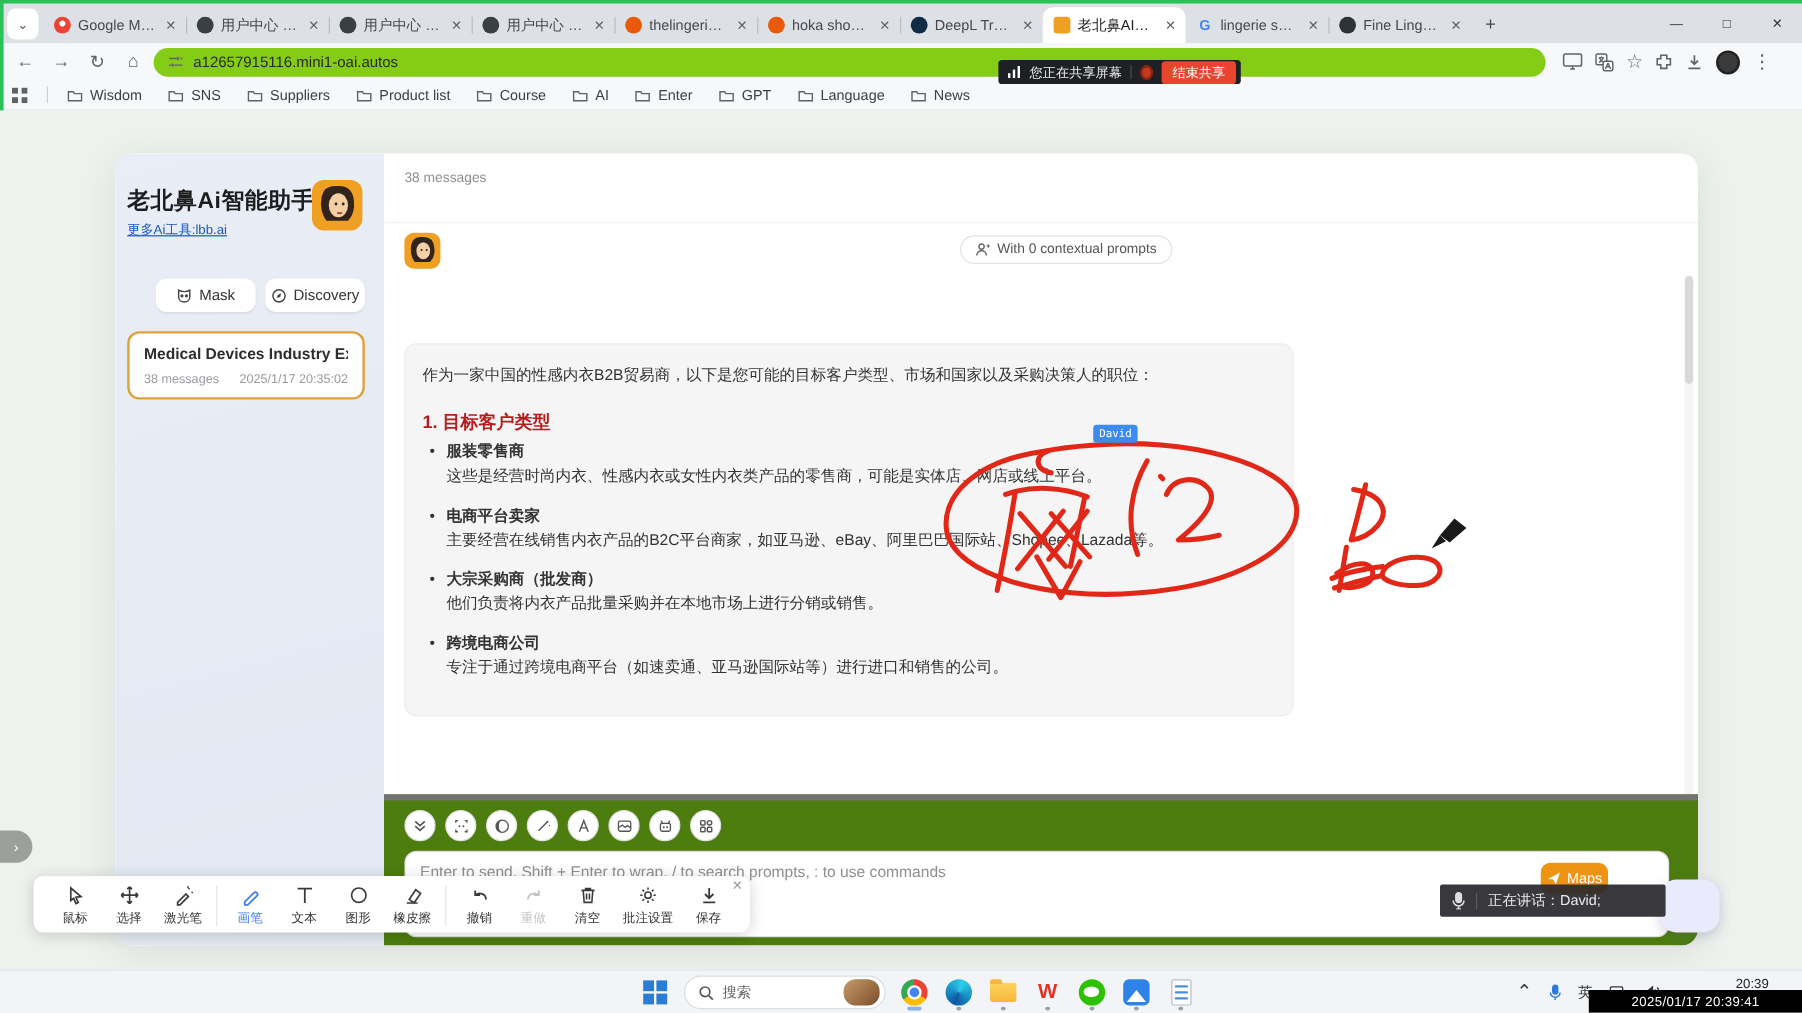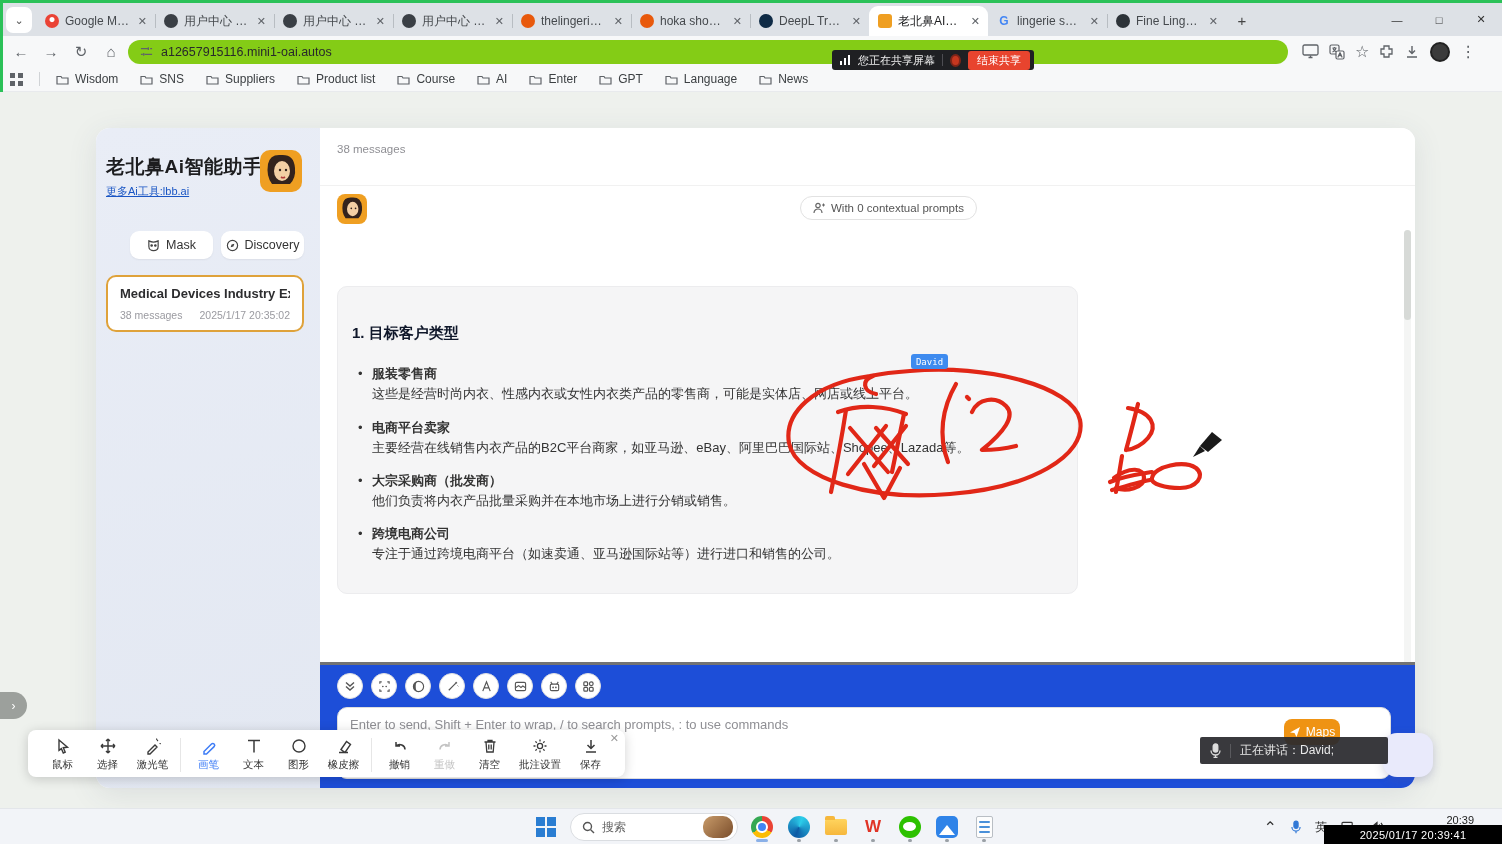--- a/index.html
+++ b/index.html
@@ -58,30 +58,30 @@
 
   .main { flex:1; background:#fff; position:relative; }
   .chat-header { position:absolute; left:0; top:0; right:0; height:58px; padding:12px 0 0 17px; border-bottom:1px solid #f1f1f1; }
   .ch-title { font-size:17px; font-weight:bold; color:#2b2b2d; }
   .ch-sub { font-size:11.5px; color:#8f8f94; margin-top:3px; }
   .messages { position:absolute; left:0; top:58px; right:0; bottom:126px; overflow:hidden; }
   .msg-avatar { position:absolute; left:17px; top:8px; width:30px; height:30px; border-radius:8px; background:#ef9f22; overflow:hidden; }
   .prompts-pill { position:absolute; left:480px; top:10px; height:24px; border:1px solid #e2e2e2; border-radius:13px; background:#fff; display:flex; align-items:center; gap:6px; padding:0 12px; font-size:11.5px; color:#555; }
   .bubble { position:absolute; left:17px; top:100px; width:741px; background:#f5f5f6; border:1px solid #ececee; border-radius:10px; padding:16px 14px; font-size:13px; color:#333; line-height:1.55; }
   .bubble p { margin-bottom:14px; }
-  .bubble h3 { font-size:15px; margin:18px 0 20px; color:#0f172a; }
+  .bubble h3 { font-size:15px; margin:18px 0 2px; color:#b91c1c; }
   .bubble ul { list-style:none; }
   .bubble li { margin-bottom:13px; padding-left:20px; position:relative; }
   .bubble li::before { content:"•"; position:absolute; left:6px; top:0; color:#333; }
   .b-title { font-weight:bold; }
   .b-title.selected { background:#c9c9c9; }
   .scroll-thumb { position:absolute; right:4px; top:44px; width:7px; height:90px; background:#d7dad7; border-radius:4px; }
   .scroll-track { position:absolute; right:4px; top:44px; width:7px; height:470px; background:#f4f5f4; border-radius:4px; }
 
-  .input-area { position:absolute; left:0; bottom:0; right:0; height:126px; border-top:3px solid #737373; background:#1d4ed8; padding:8px 24px 0 17px; }
+  .input-area { position:absolute; left:0; bottom:0; right:0; height:126px; border-top:5px solid #737373; background:#4d7c0f; padding:8px 24px 0 17px; }
   .chip-row { display:flex; gap:8px; }
   .chip { width:26px; height:26px; border:1px solid #e1e1e1; border-radius:13px; background:#fff; display:flex; align-items:center; justify-content:center; color:#555; }
   .chat-textarea { margin-top:8px; width:100%; height:72px; border:1px solid #dedede; border-radius:10px; padding:9px 12px; font-size:13px; font-family:"Liberation Sans",sans-serif; color:#333; resize:none; outline:none; box-shadow:0 1px 4px rgba(0,0,0,.03); }
   .chat-textarea::placeholder { color:#8f8f94; }
   .send-btn { position:absolute; right:75px; bottom:43px; width:56px; height:26px; background:#ef9313; border:none; border-radius:8px; color:#fff; font-size:12px; display:flex; align-items:center; justify-content:center; gap:5px; }
 
   .left-toggle { position:absolute; left:0; top:600px; width:27px; height:27px; background:#8d928dd9; border-radius:0 14px 14px 0; display:flex; align-items:center; justify-content:center; color:#fff; font-size:12px; }
 
   
   .anno-svg { position:absolute; left:0; top:0; z-index:40; pointer-events:none; }
@@ -388,20 +388,21 @@
               <svg width="12" height="12" viewBox="0 0 12 12" fill="none" stroke="#666" stroke-width="1.2">
                 <circle cx="5" cy="3.5" r="2.2"></circle>
                 <path d="M1 11c0-2.5 2-4 4-4s4 1.5 4 4"></path>
                 <path d="M9 3h3 M10.5 1.5v3" stroke-width="1"></path>
               </svg>
             </span>
           <span>With 0 contextual prompts</span>
         </div>
 
         <div class="bubble">
+          <p>作为一家中国的性感内衣B2B贸易商，以下是您可能的目标客户类型、市场和国家以及采购决策人的职位：</p>
           <h3>1. 目标客户类型</h3>
           <ul>
             <li>
               <span class="b-title">服装零售商</span><br>
               <span>这些是经营时尚内衣、性感内衣或女性内衣类产品的零售商，可能是实体店、网店或线上平台。</span>
             </li>
             <li>
               <span class="b-title">电商平台卖家</span><br>
               <span>主要经营在线销售内衣产品的B2C平台商家，如亚马逊、eBay、阿里巴巴国际站、Shopee、Lazada等。</span>
             </li>

